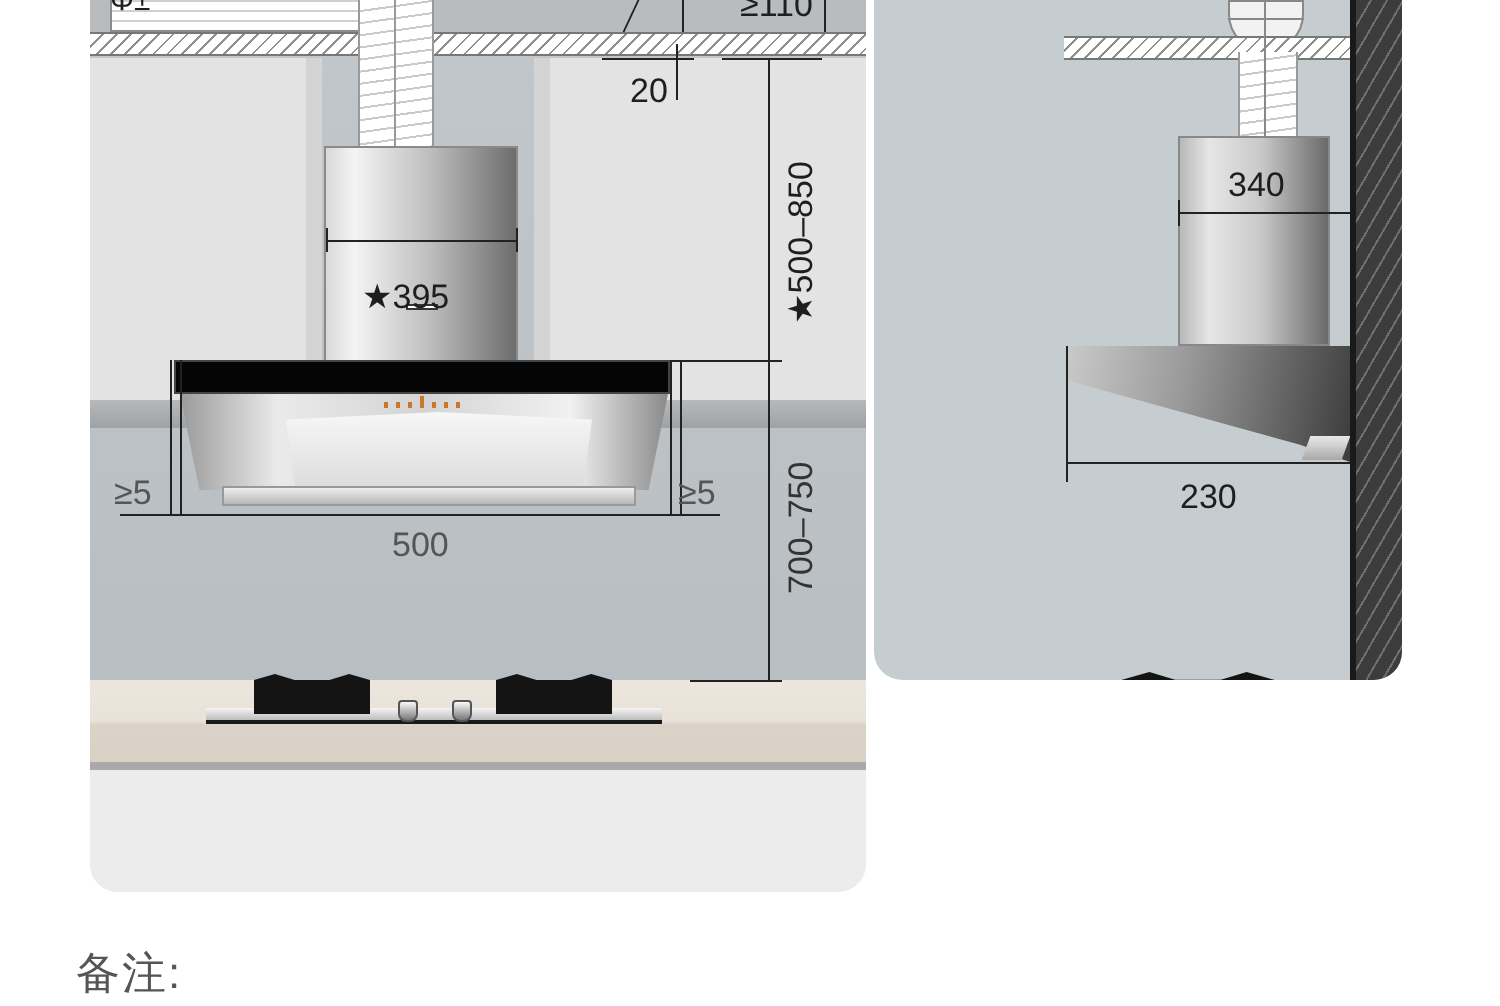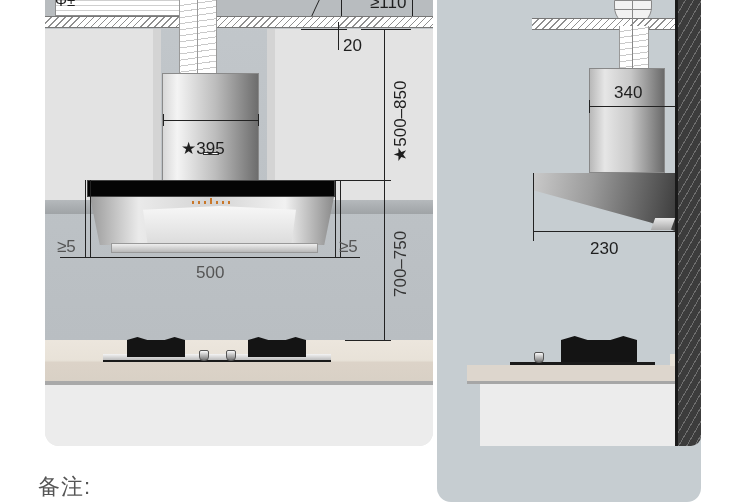--- a/index.html
+++ b/index.html
@@ -57,21 +57,21 @@
     #front .knob-1 { left: 154px; top: 350px; }
     #front .knob-2 { left: 181px; top: 350px; }
 
     
     .dim-line { position: absolute; background: #222; }
     .dim-text { position: absolute; font-size: 17px; color: #1e1e1e; line-height: 1; white-space: nowrap; }
     .dim-text.gray { color: #555; }
     .dim-text.vert { transform: rotate(-90deg); transform-origin: left top; }
 
     
-    #side { left: 437px; top: 0; width: 264px; height: 502px; overflow: hidden;
+    #side { left: 437px; top: 0; width: 264px; height: 340px; overflow: hidden;
             border-radius: 0 0 14px 14px; background: #c6cdd1; }
     #side .ceiling-hatch { left: 95px; top: 18px; width: 146px; height: 12px;
       background: repeating-linear-gradient(135deg, #ffffff 0 4px, #8f8f8f 4px 5px);
       border-top: 1px solid #777; border-bottom: 1px solid #777; }
     #side .duct-round { left: 177px; top: 0; width: 38px; height: 26px; border: 1px solid #888;
       border-radius: 0 0 19px 19px; background: #f2f2f2; }
     #side .duct-round-v { left: 195px; top: 0; width: 1px; height: 68px; background: #888; }
     #side .duct-round-h { left: 177px; top: 9px; width: 38px; height: 1px; background: #888; }
     #side .duct { left: 182px; top: 26px; width: 30px; height: 42px;
       background: repeating-linear-gradient(172deg, #ffffff 0 5px, #c9c9c9 5px 6px);
@@ -135,21 +135,21 @@
 
   <div class="dim-text" style="left:10px; top:-7px; font-size:15px;">Φ±</div>
 
   <div class="dim-line" style="left:296px; top:0; width:1px; height:16px;"></div>
   <div class="dim-line" style="left:270px; top:0; width:1px; height:16px; transform:skewX(-25deg);"></div>
   <div class="dim-text" style="left:325px; top:-6px;">≥110</div>
   <div class="dim-line" style="left:367px; top:0; width:1px; height:16px;"></div>
 
   <div class="dim-line" style="left:256px; top:29px; width:46px; height:1px;"></div>
   <div class="dim-line" style="left:293px; top:22px; width:1px; height:28px;"></div>
-  <div class="dim-text" style="left:270px; top:37px;margin-left:28px;">20</div>
+  <div class="dim-text" style="left:270px; top:37px;">20</div>
 
   <div class="dim-line" style="left:118px; top:120px; width:96px; height:1px;"></div>
   <div class="dim-line" style="left:118px; top:114px; width:1px; height:12px;"></div>
   <div class="dim-line" style="left:213px; top:114px; width:1px; height:12px;"></div>
   <div class="dim-text" style="left:136px; top:101px;margin-top:39px;">★395</div>
 
   <div class="dim-line" style="left:339px; top:29px; width:1px; height:312px;"></div>
   <div class="dim-line" style="left:316px; top:29px; width:50px; height:1px;"></div>
   <div class="dim-line" style="left:290px; top:180px; width:56px; height:1px;"></div>
   <div class="dim-text vert" style="left:347px; top:162px;">★500–850</div>

